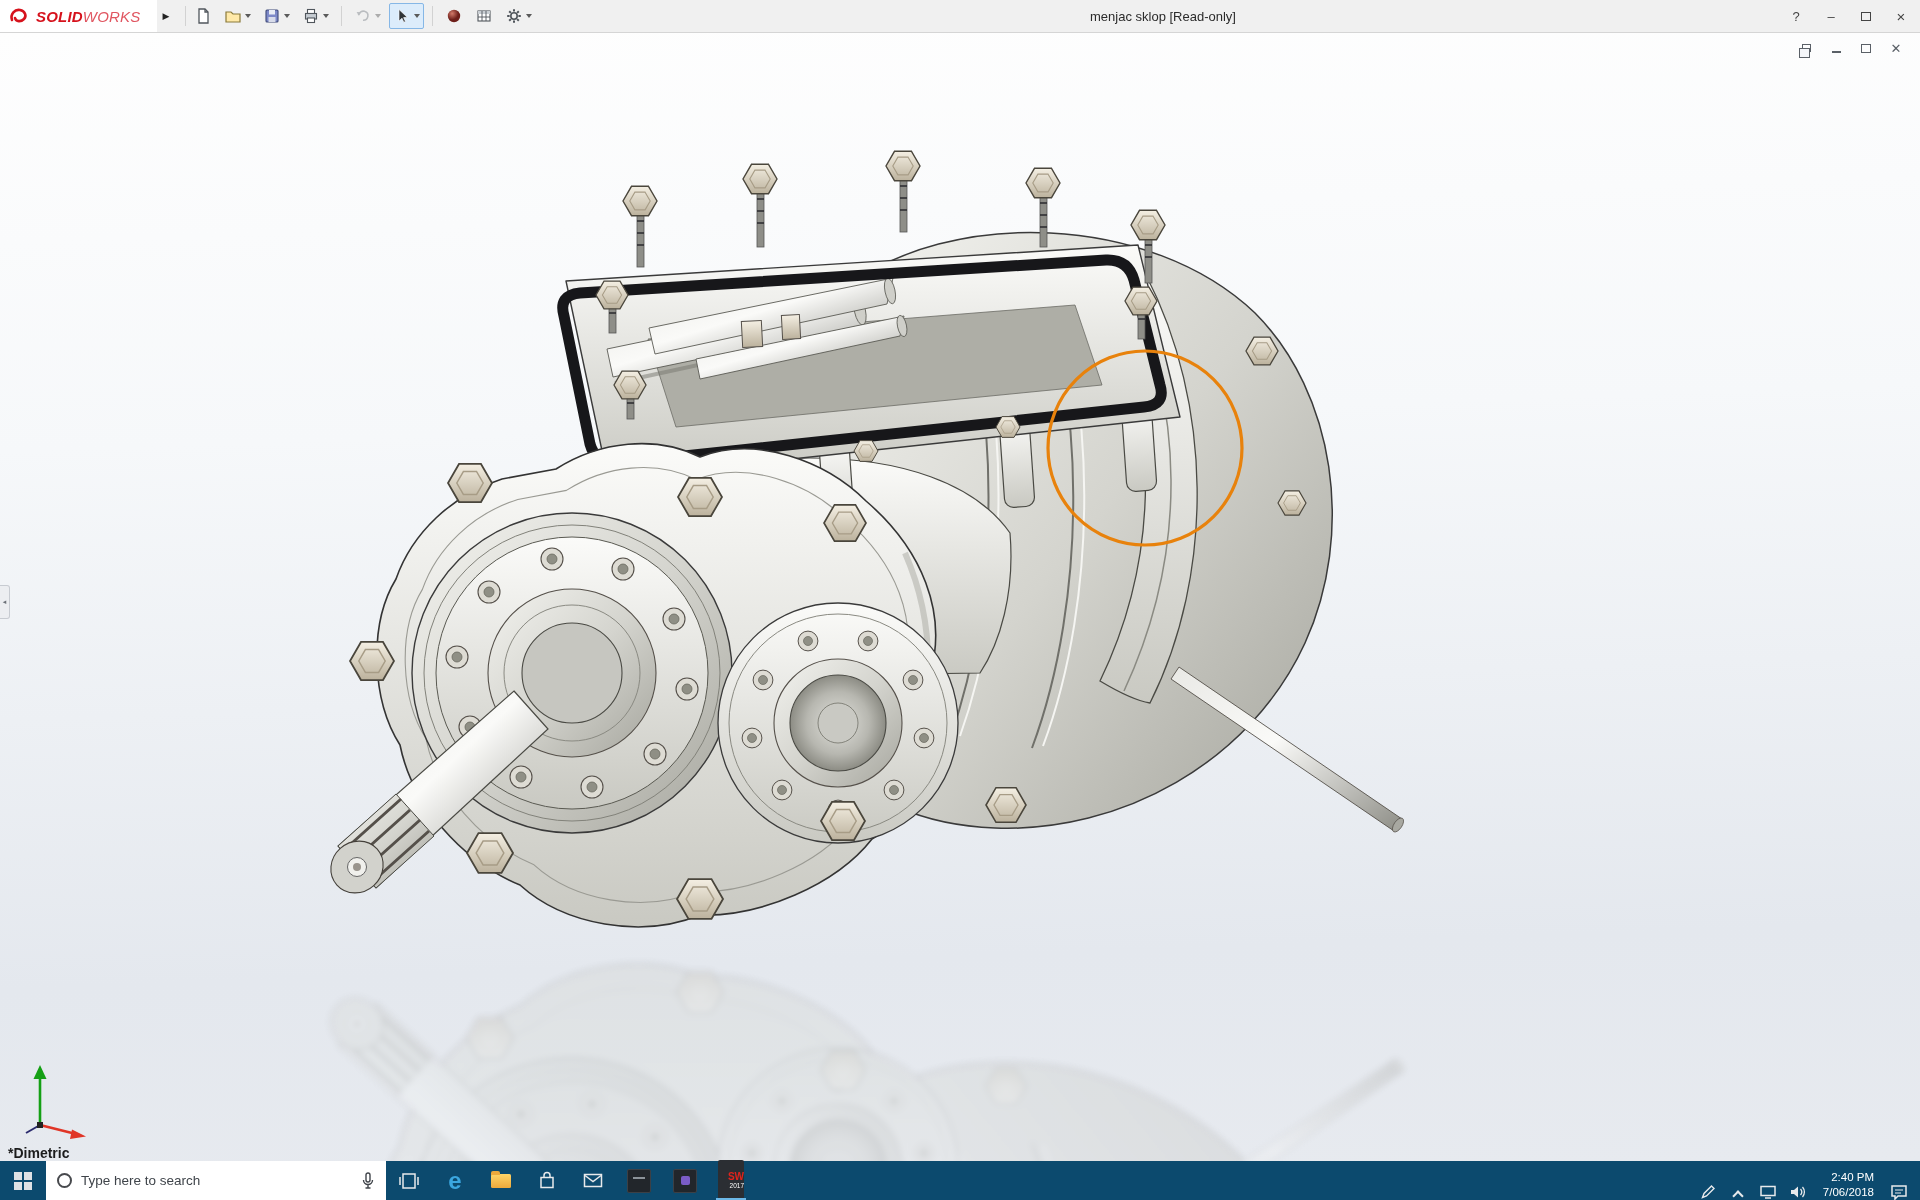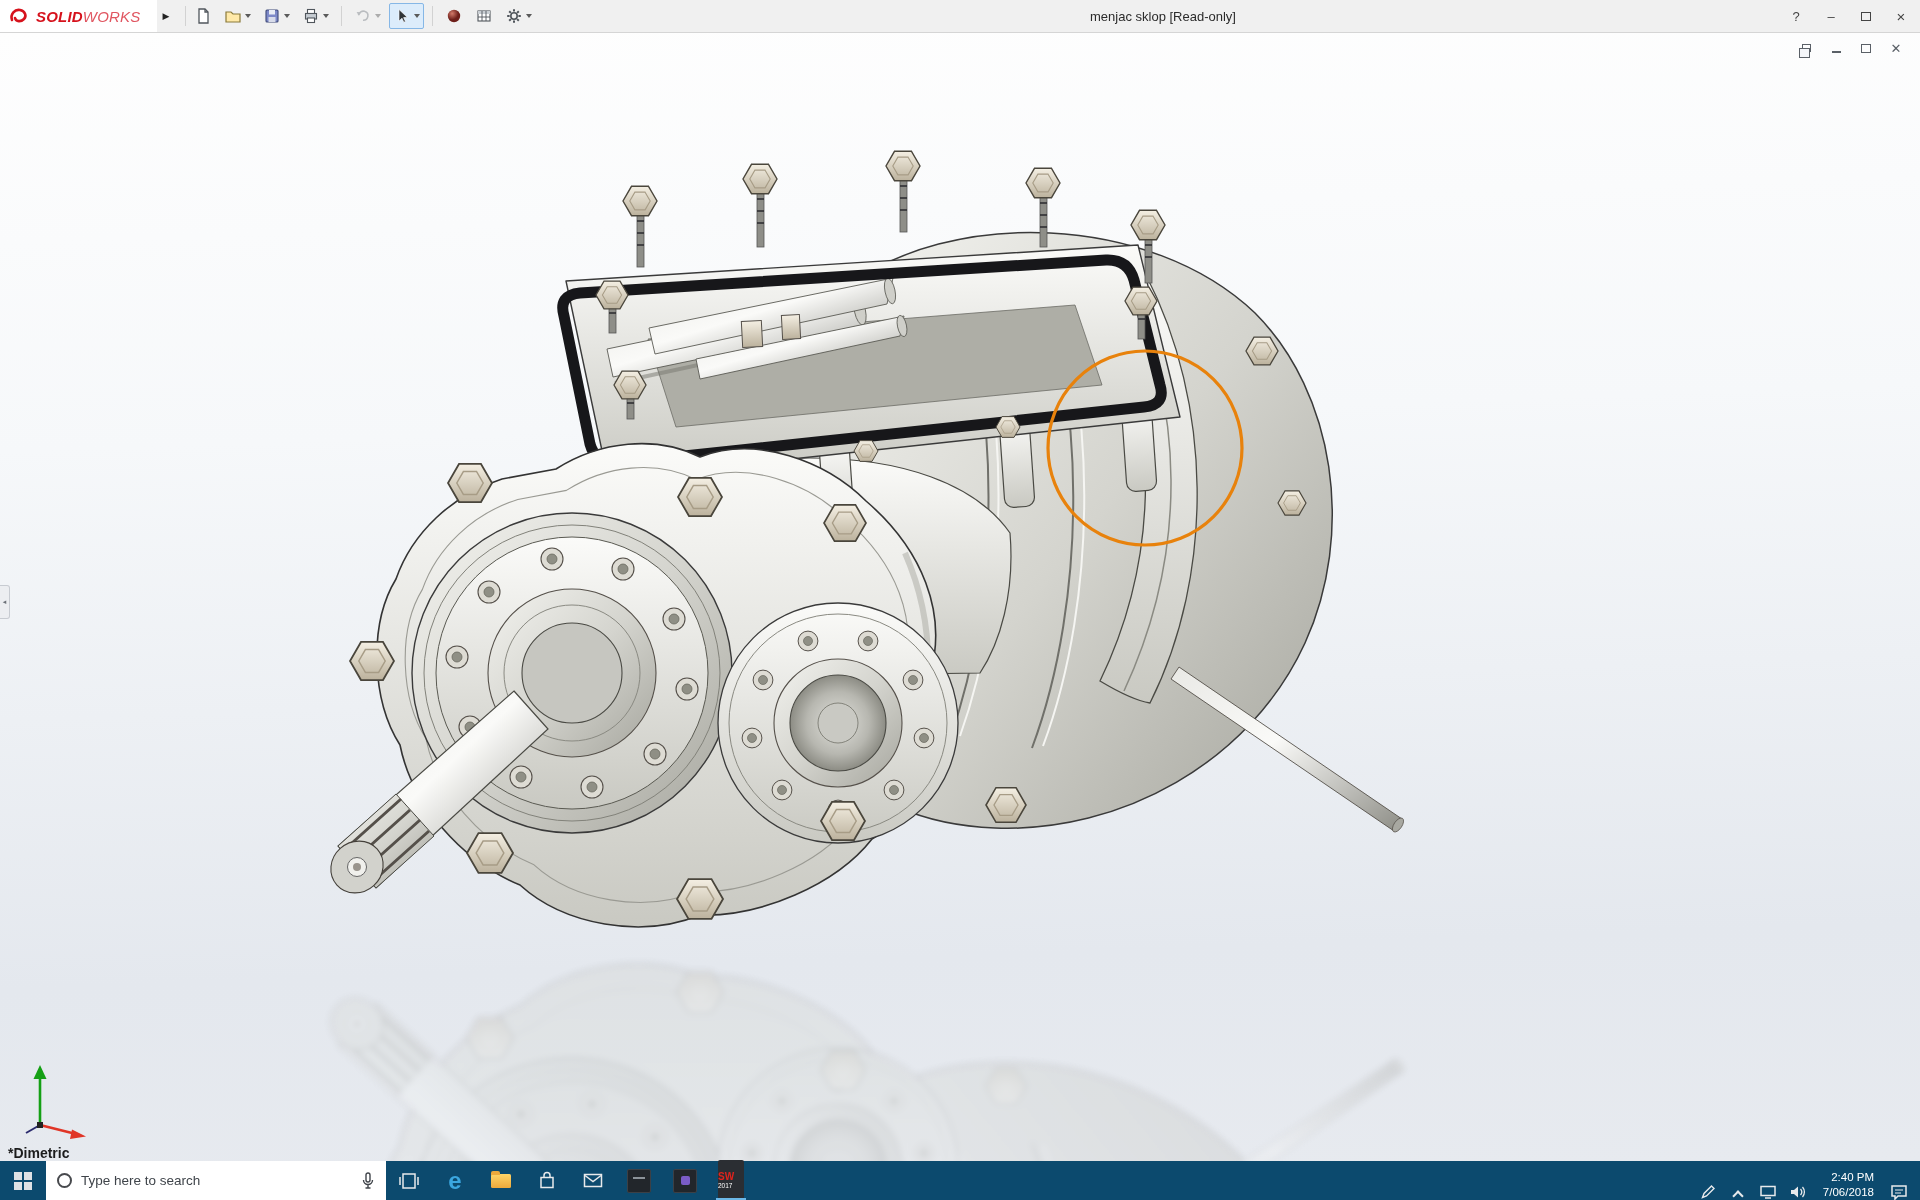--- a/index.html
+++ b/index.html
@@ -61,21 +61,21 @@
   .start-grid span{background:#dfe2e5}
   .edge-e{font-size:24px;font-weight:bold;color:#3ba7e0;line-height:1}
   .folder{width:20px;height:14px;background:linear-gradient(#ffd567,#eda93c);border-radius:1.5px;position:relative}
   .folder::before{content:"";position:absolute;top:-3px;left:0;width:9px;height:4px;
     background:#eda93c;border-radius:2px 2px 0 0}
   .dark-tile{width:24px;height:24px;background:#22262b;border:1px solid #3c4046;border-radius:2px;
     display:flex;align-items:center;justify-content:center}
   .media-dot{width:9px;height:9px;background:#7a5cc7;border-radius:2px}
   .console-line{width:12px;height:8px;border-top:2px solid #8b9299}
   .sw-tile{width:26px;height:42px;background:#2b2e33;border-radius:2px;display:flex;flex-direction:column;
-    align-items:flex-start;justify-content:center;line-height:1}
+    align-items:flex-end;justify-content:center;line-height:1}
   .sw-label{color:#e0231d;font-weight:bold;font-size:10px}
   .sw-year{color:#fff;font-size:6.5px;margin-top:1px}
   .tray{margin-left:auto;display:flex;align-items:flex-end}
   .tray .tb-btn{width:30px}
   .chev{width:8px;height:8px;border-left:2px solid #e8eaec;border-top:2px solid #e8eaec;
     transform:rotate(45deg);margin-top:4px}
   .clock{color:#fff;font-size:11.5px;text-align:right;line-height:1.3;display:flex;
     flex-direction:column;justify-content:center;padding:0 10px}
   .show-desk{width:6px;border-left:1px solid #3c4046}
 </style>

